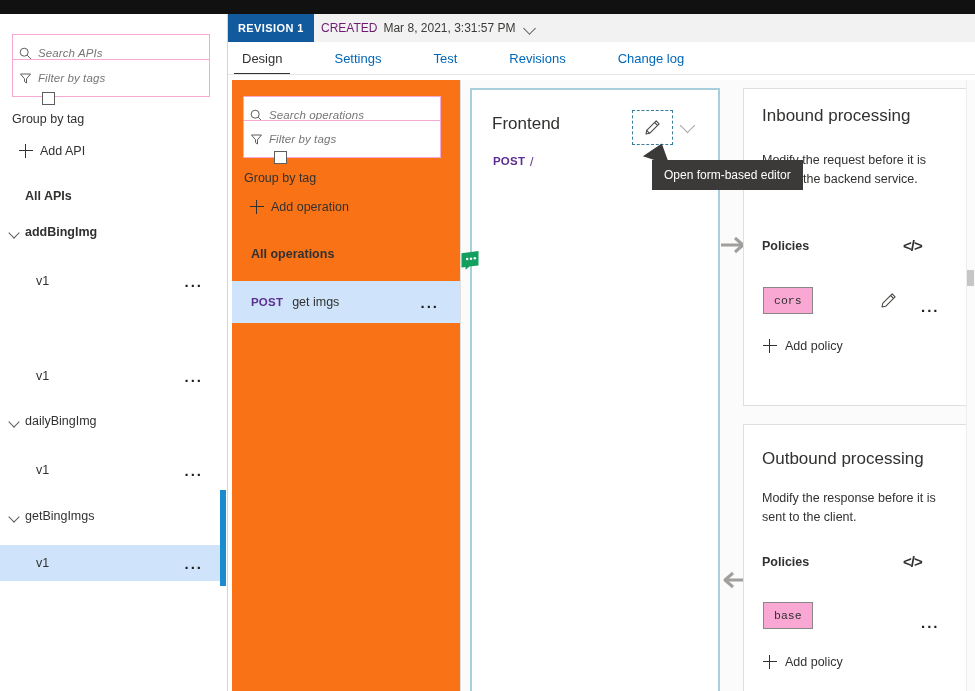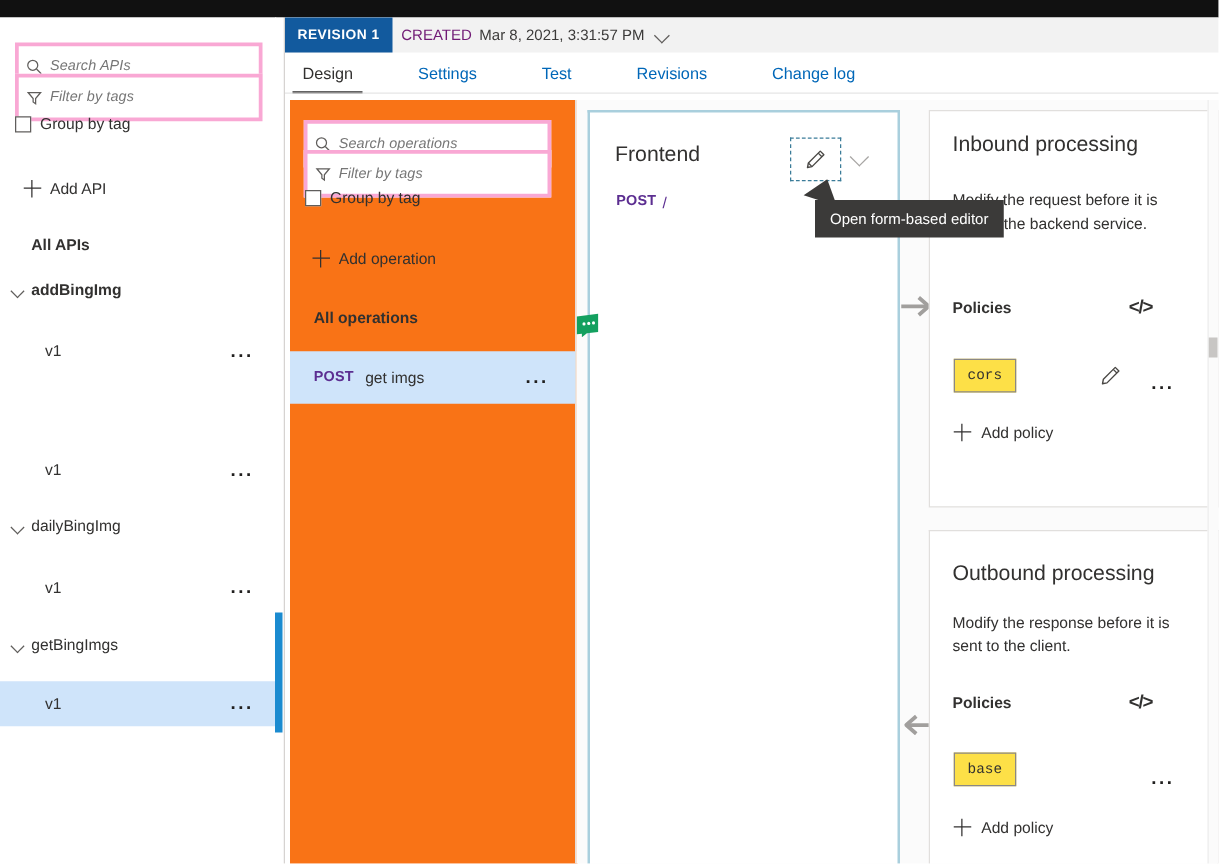--- a/index.html
+++ b/index.html
@@ -31,31 +31,31 @@
   .sb-scrolltrack {
     position:absolute; left:220px; top:14px; width:7px; height:677px;
     background:#ffffff;
   }
   .sb-scrollthumb {
     position:absolute; left:220px; top:490px; width:6px; height:96px;
     background:#1b8bd0;
   }
   .search-box {
     position:absolute; left:12px; width:198px; height:38px;
-    border:3px solid #f9a8d4; background:#fff;
+    border:1px solid #f9a8d4; background:#fff;
     display:flex; align-items:center; padding-left:6px;
   }
   .search-box .ph {
     font-style:italic; font-size:11.5px; color:#767676; margin-left:6px;
     letter-spacing:.1px;
   }
   .svgicon { display:block; }
   .chk-row {
     position:absolute; display:flex; align-items:center; gap:7px;
-    font-size:12.5px; color:#323130;
+    font-size:12.5px; color:#323130;flex-direction:column;
   }
   .chk {
     width:13px; height:13px; border:1px solid #605e5c; background:#fff;
     display:inline-block; flex:0 0 auto;
   }
   .link-row {
     position:absolute; display:flex; align-items:center; gap:7px;
     font-size:12.5px; color:#323130; cursor:pointer;
   }
   .plus {
@@ -203,21 +203,21 @@
   }
   .policies-label {
     position:absolute; font-size:12.5px; font-weight:bold; color:#323130;
   }
   .code-icon {
     position:absolute; font-size:15px; font-weight:bold; color:#323130;
     cursor:pointer; font-family:"Liberation Sans", sans-serif;
     letter-spacing:-1px;
   }
   .policy-chip {
-    position:absolute; border:1px solid #8a8886; background:#fde047;
+    position:absolute; border:1px solid #8a8886; background:#f9a8d4;
     font-family:"Liberation Mono", monospace; font-size:11.5px;
     color:#323130; display:flex; align-items:center; justify-content:center;
     height:27px; padding:0 10px; cursor:pointer;
   }
   .add-policy {
     position:absolute; display:flex; align-items:center; gap:8px;
     font-size:12.5px; color:#323130; cursor:pointer;
   }
   .chip-ell {
     position:absolute; letter-spacing:2px; font-size:15px; color:#201f1e;

